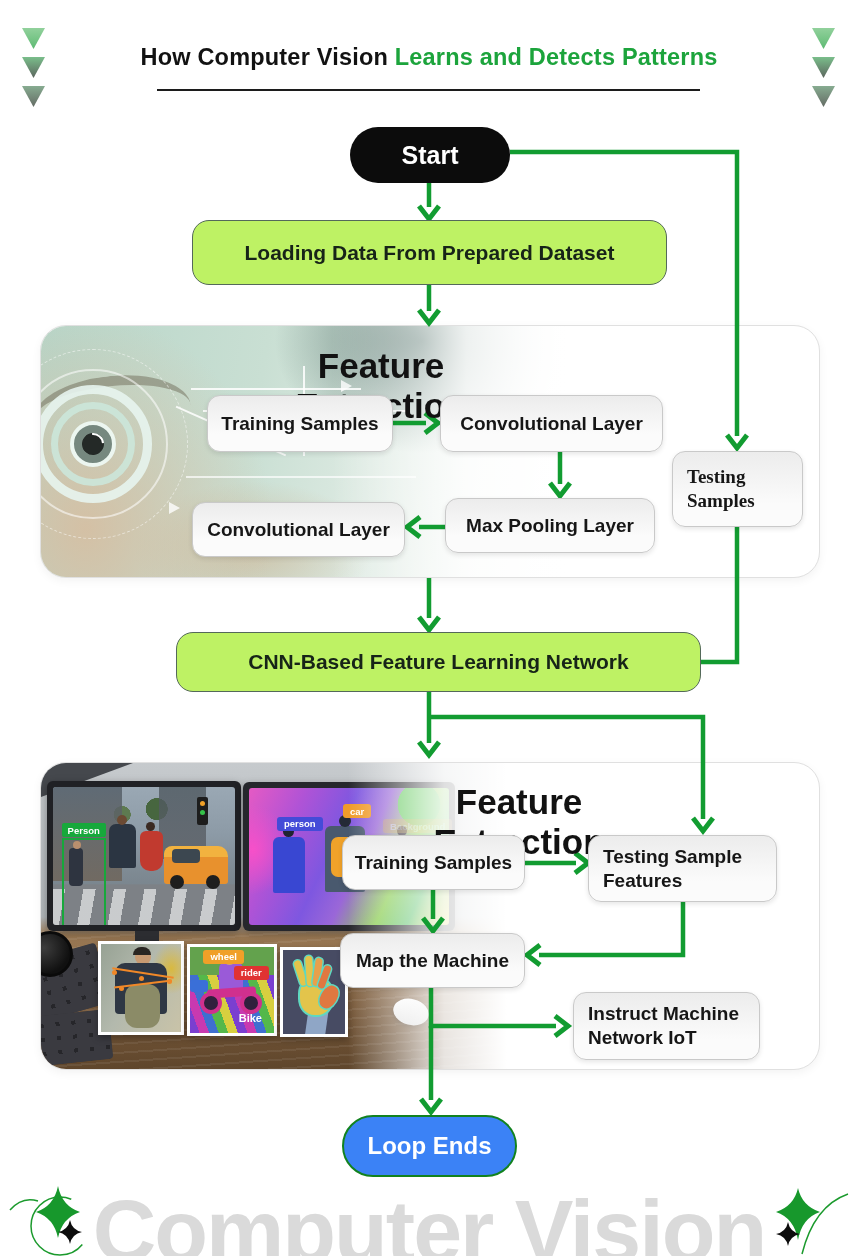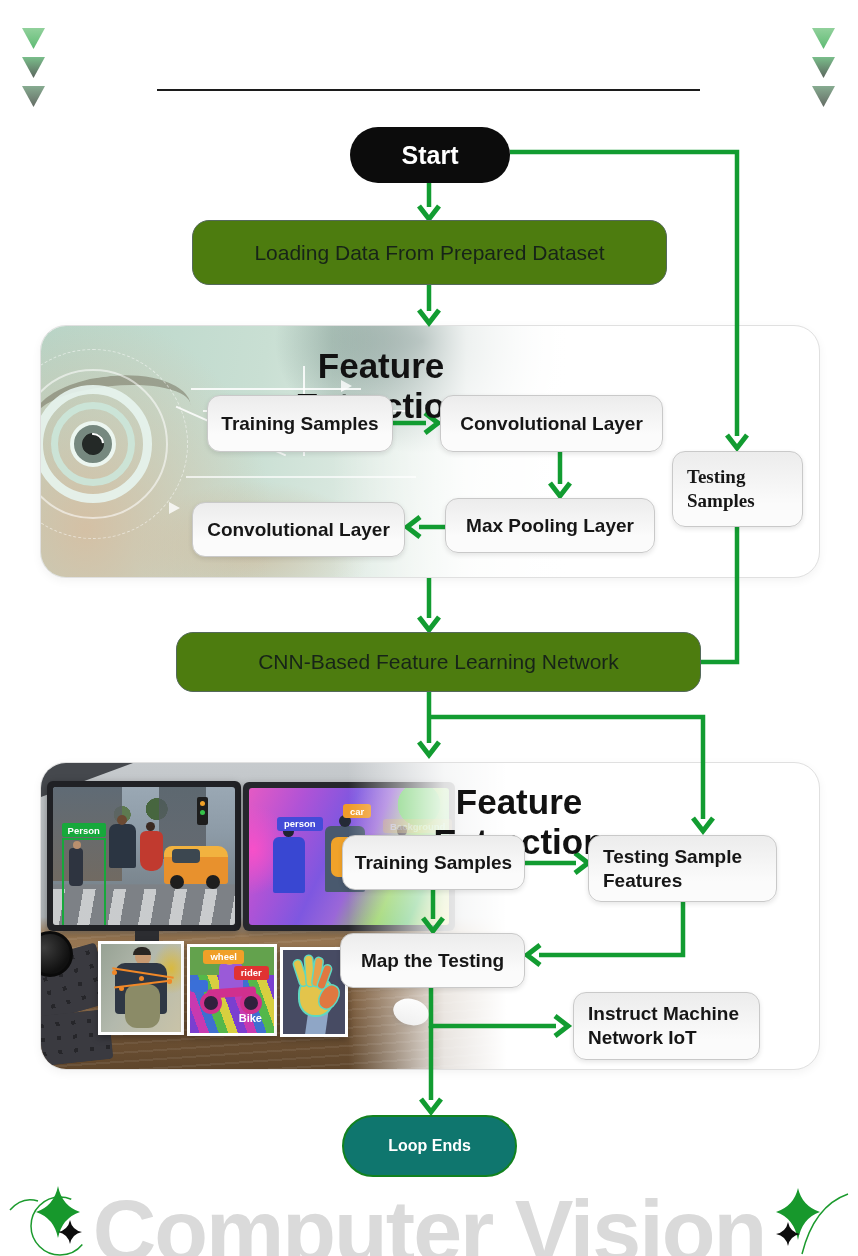--- a/index.html
+++ b/index.html
@@ -18,31 +18,31 @@
          clip-path:polygon(0 0,100% 0,50% 100%); }
   .t1 { background:linear-gradient(180deg,#92d19c,#5eba73); }
   .t2 { background:linear-gradient(180deg,#7abe8b,#5c655e); }
   .t3 { background:linear-gradient(180deg,#87ac91,#646b64); }
 
   
   .node { position:absolute; display:flex; align-items:center; justify-content:center;
           text-align:left; z-index:6; }
   .pill-start { left:350px; top:127px; width:160px; height:56px; border-radius:28px;
                 background:#0c0c0c; color:#fff; font-size:25px; font-weight:700; }
-  .green-node { background:#4d7c0f; border:1.5px solid #54695a; border-radius:17px;
-                color:#172418; font-size:21px; font-weight:400; }
+  .green-node { background:#bef264; border:1.5px solid #54695a; border-radius:17px;
+                color:#172418; font-size:21px; font-weight:700; }
   .n-loading { left:192px; top:220px; width:475px; height:65px; }
   .n-cnn     { left:176px; top:632px; width:525px; height:60px; }
   .white-box { background:linear-gradient(180deg,#ececec 0%,#fbfbfb 70%);
                border:1px solid #c9c9c9; border-radius:13px; color:#161616;
                font-size:19px; font-weight:700; line-height:1.25;
                box-shadow:0 2px 5px rgba(0,0,0,.10); }
   .pill-loop { left:342px; top:1115px; width:175px; height:62px; border-radius:31px;
-               background:#0f766e; border:2px solid #12821f; color:#fff;
-               font-size:16px; font-weight:700; }
+               background:#3b82f6; border:2px solid #12821f; color:#fff;
+               font-size:24px; font-weight:700; }
 
   
   .card { position:absolute; left:40px; width:780px; background:#fff;
           border:1px solid #e0e0e0; border-radius:26px; overflow:hidden;
           box-shadow:0 3px 10px rgba(0,0,0,.05); z-index:1; }
   .card1 { top:325px; height:253px; }
   .card2 { top:762px; height:308px; }
   .section-title { position:absolute; z-index:6; font-size:35px; font-weight:700;
                    color:#121212; text-align:center; width:300px; }
   .st1 { left:231px; top:346px; }
@@ -152,20 +152,25 @@
     <div class="tri t1" style="left:22px; top:28px;"></div>
     <div class="tri t2" style="left:22px; top:57px;"></div>
     <div class="tri t3" style="left:22px; top:86px;"></div>
   </div>
   <div>
     <div class="tri t1" style="left:812px; top:28px;"></div>
     <div class="tri t2" style="left:812px; top:57px;"></div>
     <div class="tri t3" style="left:812px; top:86px;"></div>
   </div>
 
+  <div class="title">
+    <span>How Computer Vision</span>
+    <span> </span>
+    <span class="green">Learns and Detects Patterns</span>
+  </div>
   <div class="underline"></div>
 
   <div class="card card1">
     <div class="photo1">
       <div class="brow"></div>
       <div class="ring" style="left:-43px; top:23px; width:190px; height:190px; border:1px dashed rgba(255,255,255,.5);"></div>
       <div class="ring" style="left:-23px; top:43px; width:150px; height:150px; border:2px solid rgba(255,255,255,.55);"></div>
       <div class="ring" style="left:-7px; top:59px; width:118px; height:118px; border:9px solid rgba(231,244,238,.9);"></div>
       <div class="ring" style="left:10px; top:76px; width:84px; height:84px; border:7px solid rgba(203,229,216,.95);"></div>
       <div class="ring" style="left:29px; top:95px; width:46px; height:46px; background:#76887f; border:4px solid #ecf6f0;"></div>
@@ -309,21 +314,21 @@
   <div class="node white-box" style="left:207px; top:395px; width:186px; height:57px;">Training Samples</div>
   <div class="node white-box" style="left:440px; top:395px; width:223px; height:57px;">Convolutional Layer</div>
   <div class="node white-box" style="left:672px; top:451px; width:131px; height:76px; padding:4px 14px;font-family:Liberation Serif, serif;">Testing Samples</div>
   <div class="node white-box" style="left:445px; top:498px; width:210px; height:55px;">Max Pooling Layer</div>
   <div class="node white-box" style="left:192px; top:502px; width:213px; height:55px;">Convolutional Layer</div>
 
   <div class="node green-node n-cnn">CNN-Based Feature Learning Network</div>
 
   <div class="node white-box" style="left:342px; top:835px; width:183px; height:55px;">Training Samples</div>
   <div class="node white-box" style="left:588px; top:835px; width:189px; height:67px; padding:4px 14px;">Testing Sample Features</div>
-  <div class="node white-box" style="left:340px; top:933px; width:185px; height:55px;">Map the Testing</div>
+  <div class="node white-box" style="left:340px; top:933px; width:185px; height:55px;">Map the Machine</div>
   <div class="node white-box" style="left:573px; top:992px; width:187px; height:68px; padding:4px 14px;">Instruct Machine Network IoT</div>
 
   <div class="node pill-loop">Loop Ends</div>
 
   <div class="watermark">Computer Vision</div>
 
   <svg class="sparkle" style="left:8px; top:1186px;" width="92" height="70" viewBox="0 0 92 70">
     <path d="M2 24 Q14 10 30 15" stroke="#1b9a2d" stroke-width="1.5" fill="none"></path>
     <circle cx="52" cy="40" r="29" stroke="#1b9a2d" stroke-width="1.5" fill="none" stroke-dasharray="128 60" stroke-dashoffset="-20"></circle>
     <path d="M50 0 Q54 20 72 26 Q54 32 50 52 Q46 32 28 26 Q46 20 50 0 Z" fill="#17982c"></path>

